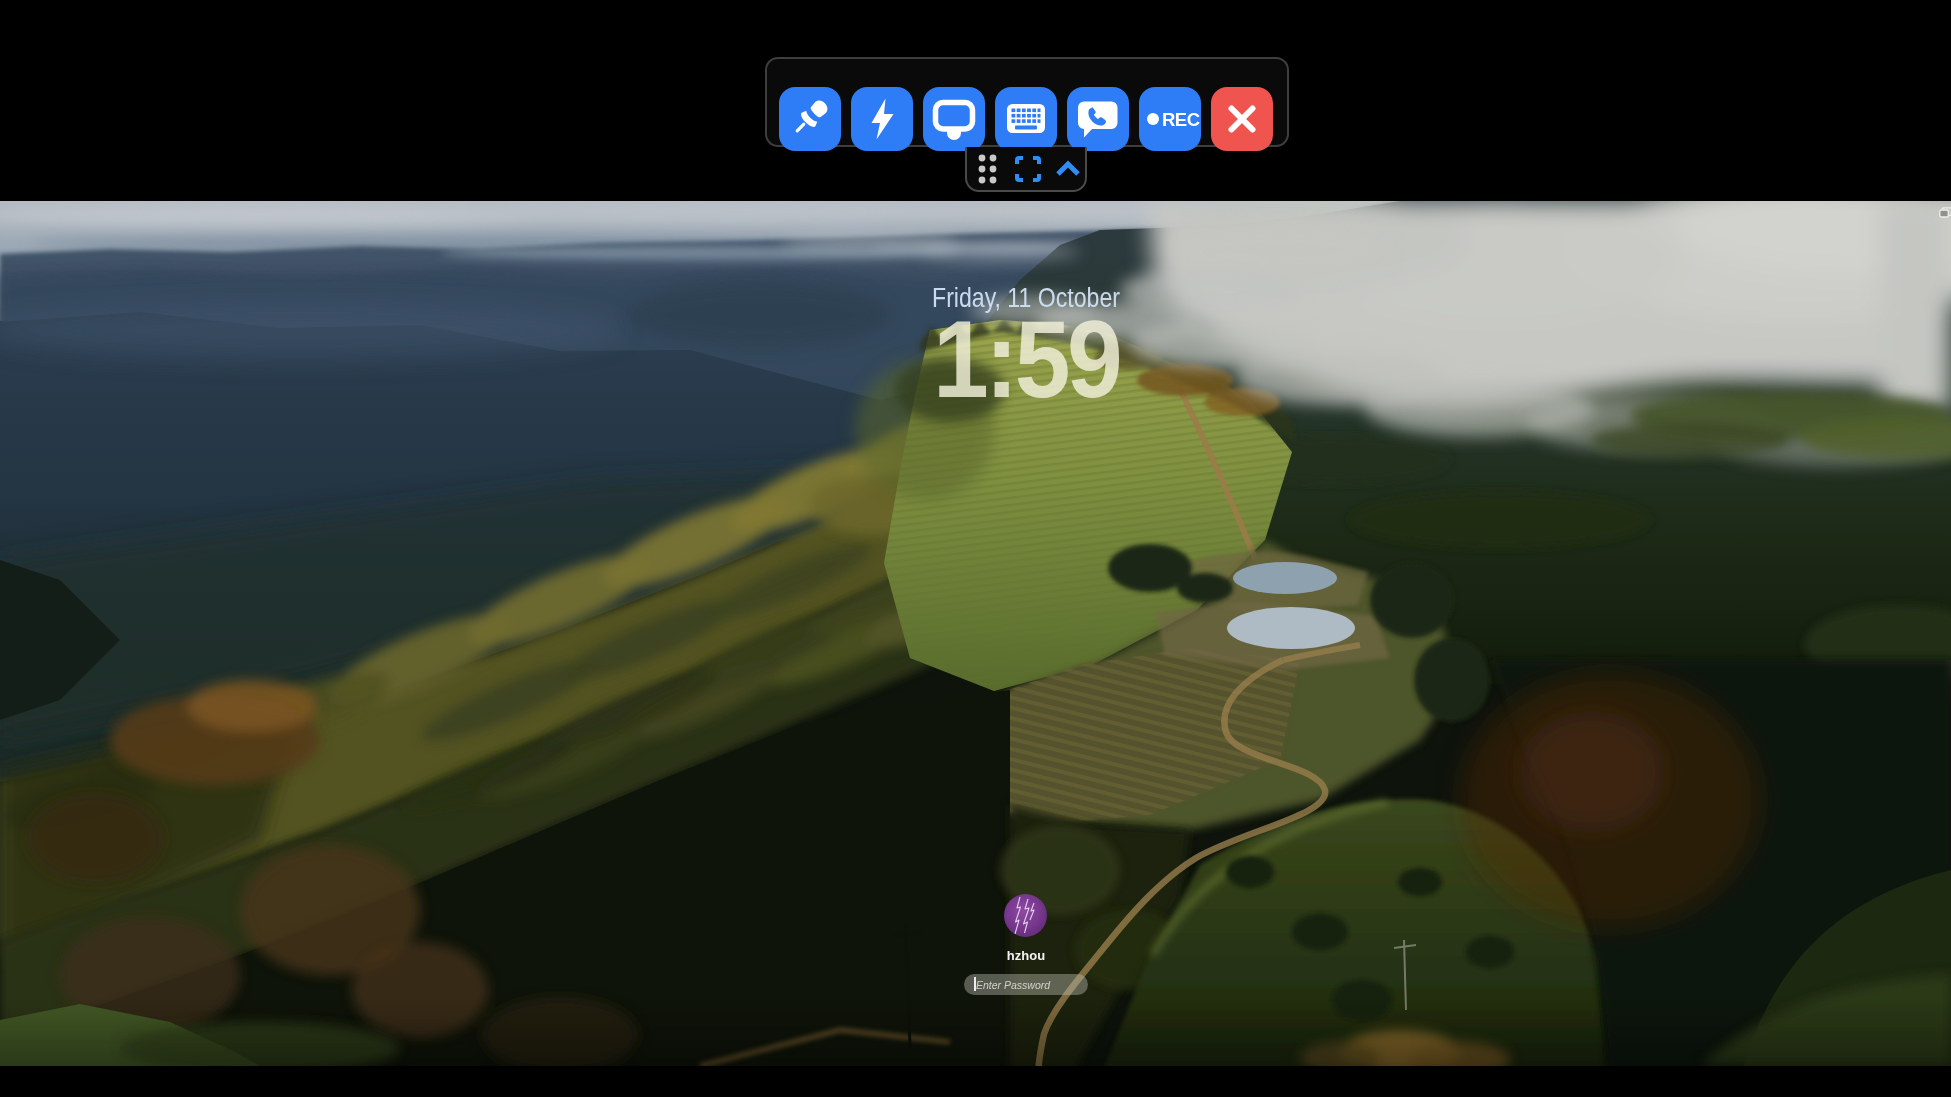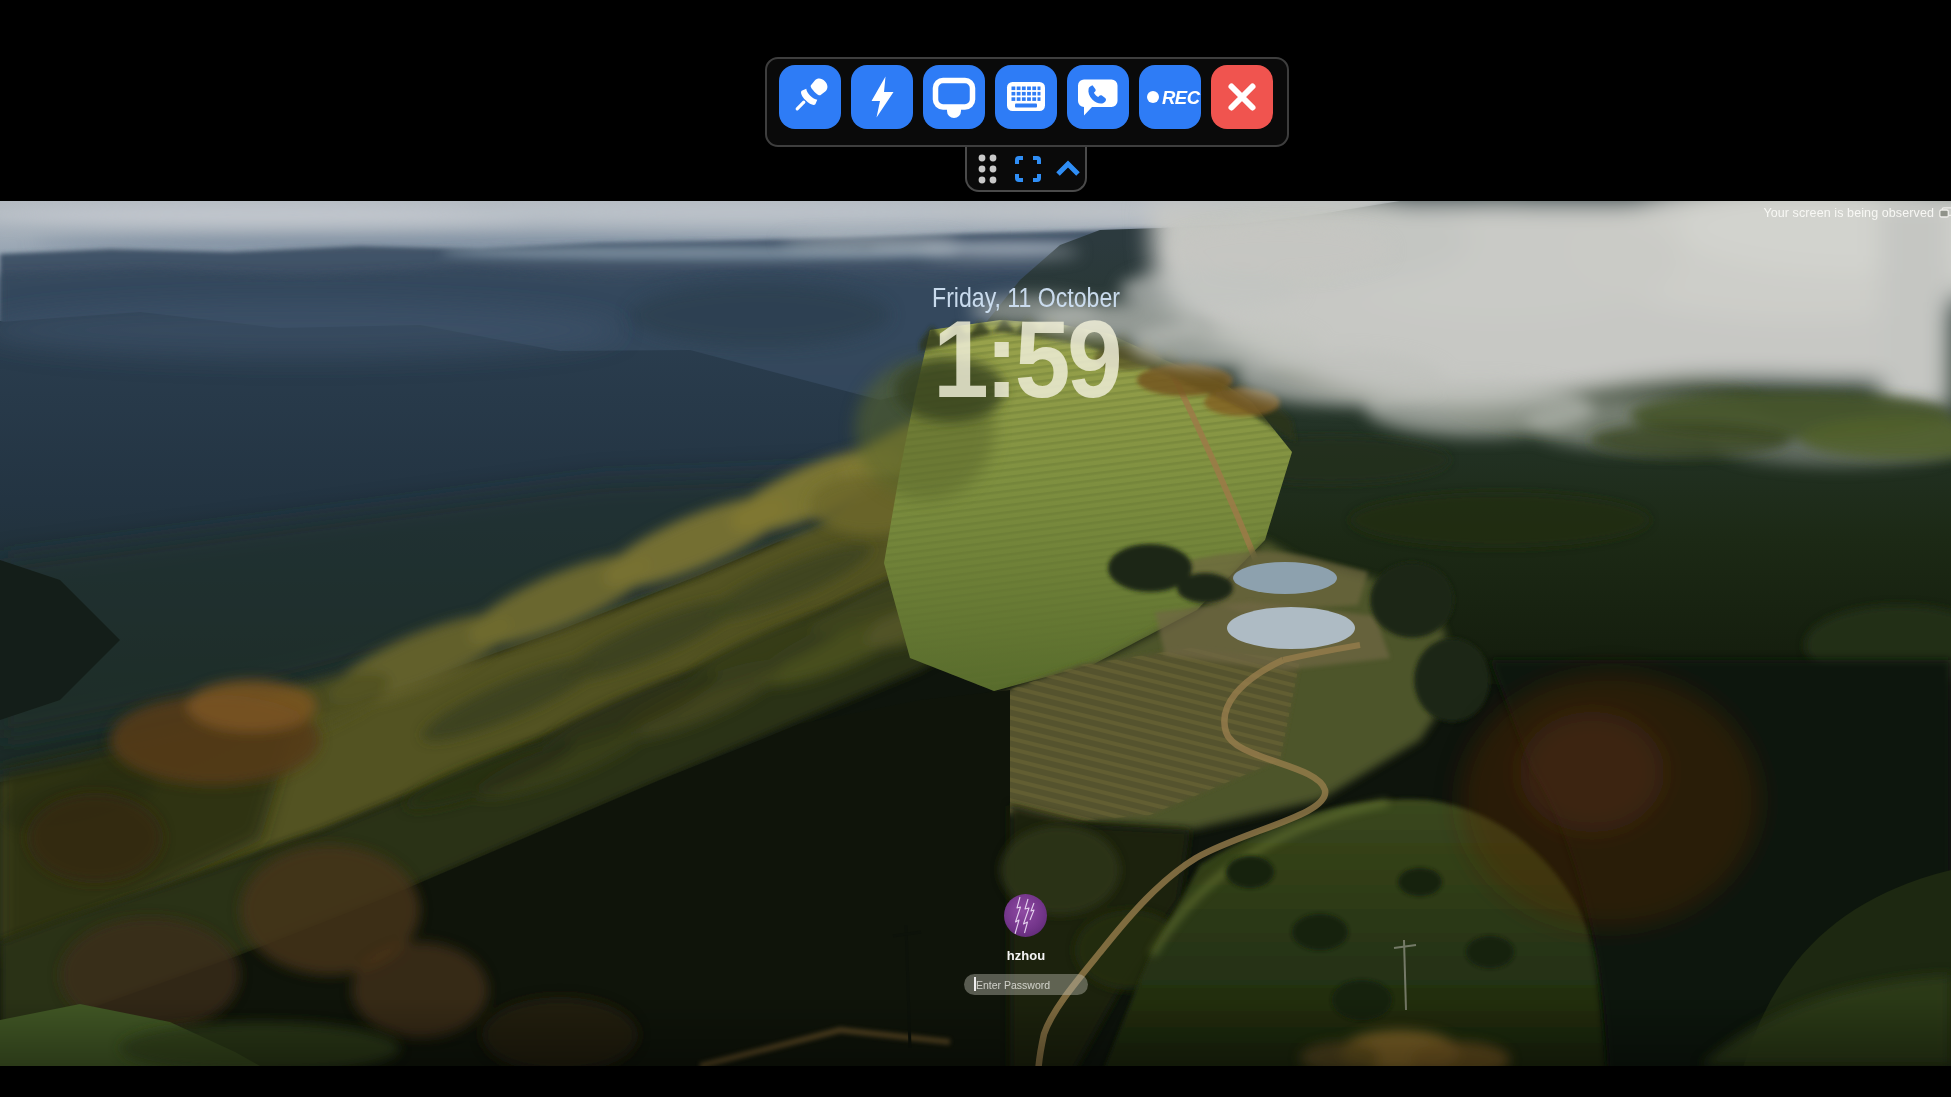--- a/index.html
+++ b/index.html
@@ -8,37 +8,37 @@
   #stage { position:relative; width:1951px; height:1097px; background:#000; }
   
   #titlebar { position:absolute; left:0; top:0; width:1951px; height:52px; background:#292b31; }
   .tl { position:absolute; top:17px; width:21px; height:21px; border-radius:50%; }
   #tab { position:absolute; left:160px; top:0; width:583px; height:52px; background:#1b1d22;
          border-bottom:3px solid #2e7ceb; }
   #tabtext { position:absolute; left:113px; top:10px; font-size:29px; color:#e7e8ea; letter-spacing:0.2px; }
   
   #bigpanel { position:absolute; left:765px; top:57px; width:524px; height:90px; background:#0a0a0a;
       border:2px solid #3e3e3e; border-radius:13px; }
-  .tbtn { position:absolute; top:6px; width:62px; height:64px; border-radius:16px; background:#2e7cf6;font-style:italic; }
+  .tbtn { position:absolute; top:28px; width:62px; height:64px; border-radius:16px; background:#2e7cf6; }
   #smallpanel { position:absolute; left:965px; top:147px; width:122px; height:45px; background:#0a0a0a;
       border:2px solid #4a4a4a; border-top:none; border-radius:0 0 14px 14px; }
   
   #observed { position:absolute; left:0; top:206px; width:1934px; text-align:right;
       font-size:12.5px; color:rgba(250,250,247,0.95); letter-spacing:0.1px; }
   #datetext { position:absolute; left:0; top:282px; width:2052px; text-align:center;
       font-size:27.5px; font-weight:400; color:rgba(206,224,243,0.96); transform:scaleX(0.84); transform-origin:50% 50%; }
   #clock { position:absolute; left:0; top:296px; width:2052px; text-align:center;
       font-size:109px; font-weight:700; color:rgba(240,238,216,0.84); letter-spacing:-4px; transform:scaleX(0.92); transform-origin:50% 50%; }
   #avatar { position:absolute; left:1004px; top:894px; width:43px; height:43px; border-radius:50%;
       background:radial-gradient(circle at 45% 40%, #8f4aa3 0%, #73358a 55%, #54246b 100%); overflow:hidden; }
   #uname { position:absolute; left:0; top:948px; width:2052px; text-align:center;
       font-size:13px; font-weight:700; color:#f4f4f4; }
   #pwd { position:absolute; left:964px; top:974px; width:124px; height:21px; border-radius:11px;
       background:rgba(190,190,178,0.42); }
-  #pwd span { position:absolute; left:12px; top:4.5px; font-size:10.5px; color:rgba(245,245,240,0.75); }
+  #pwd span { position:absolute; left:12px; top:4.5px; font-size:10.5px; color:rgba(245,245,240,0.75);font-style:italic; }
   #pwd i { position:absolute; left:10px; top:3px; width:1.5px; height:14px; background:#eee; }
 </style>
 </head>
 <body>
 <div id="stage">
 
   <svg id="wp" style="position:absolute;left:0;top:201px" width="1951" height="865" viewBox="0 201 1951 865">
   <defs>
     <linearGradient id="sky" x1="0" y1="201" x2="0" y2="258" gradientUnits="userSpaceOnUse">
       <stop offset="0" stop-color="#b2b9c0"></stop>
@@ -371,21 +371,20 @@
         <path d="M18 2 h4 a2 2 0 0 1 2 2 v4"></path>
         <path d="M24 18 v4 a2 2 0 0 1 -2 2 h-4"></path>
         <path d="M8 24 H4 a2 2 0 0 1 -2 -2 v-4"></path>
       </g>
     </svg>
     <svg width="26" height="18" viewBox="0 0 26 18" style="position:absolute;left:88px;top:13px">
       <path d="M3 14 L13 4 L23 14" stroke="#2f8ef6" stroke-width="5" fill="none"></path>
     </svg>
   </div>
 
-  <div id="observed">Your screen is being observed</div>
   <svg width="14" height="12" viewBox="0 0 14 12" style="position:absolute;left:1939px;top:207px;opacity:0.92">
     <rect x="3.2" y="0.8" width="10" height="7.6" rx="1.6" fill="none" stroke="#f2f1ee" stroke-width="1.3"></rect>
     <rect x="0.8" y="3" width="8.5" height="7" rx="1.6" fill="#8b8f85" stroke="#f2f1ee" stroke-width="1.3"></rect>
   </svg>
   <div id="datetext">Friday, 11 October</div>
   <div id="clock">1:59</div>
   <div id="avatar">
     <svg width="43" height="43" viewBox="0 0 43 43">
       <g stroke="#e9d8f2" stroke-width="1.1" fill="none" stroke-linejoin="round" opacity="0.95">
         <path d="M16 3 L13 14 L16.5 13 L11.5 28 L15 26 L11 40"></path>

